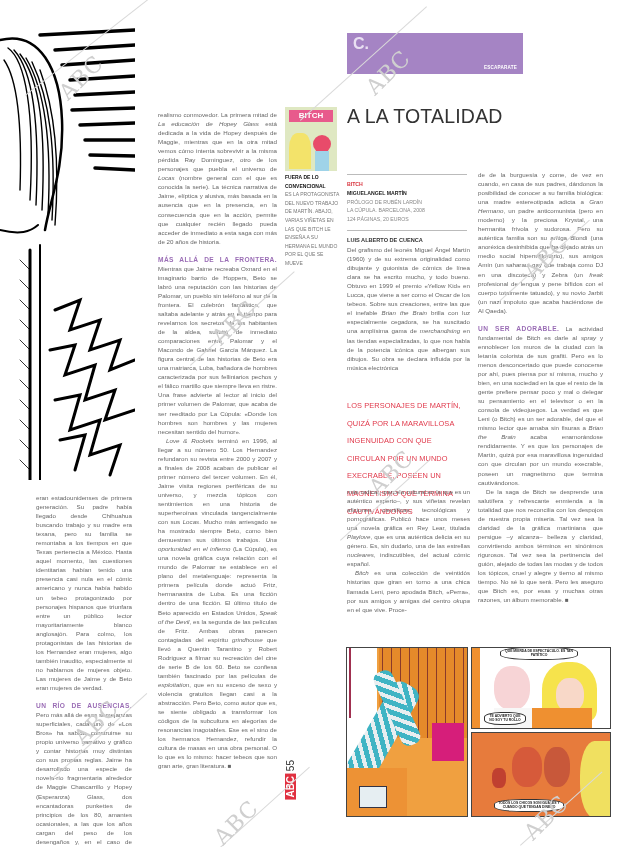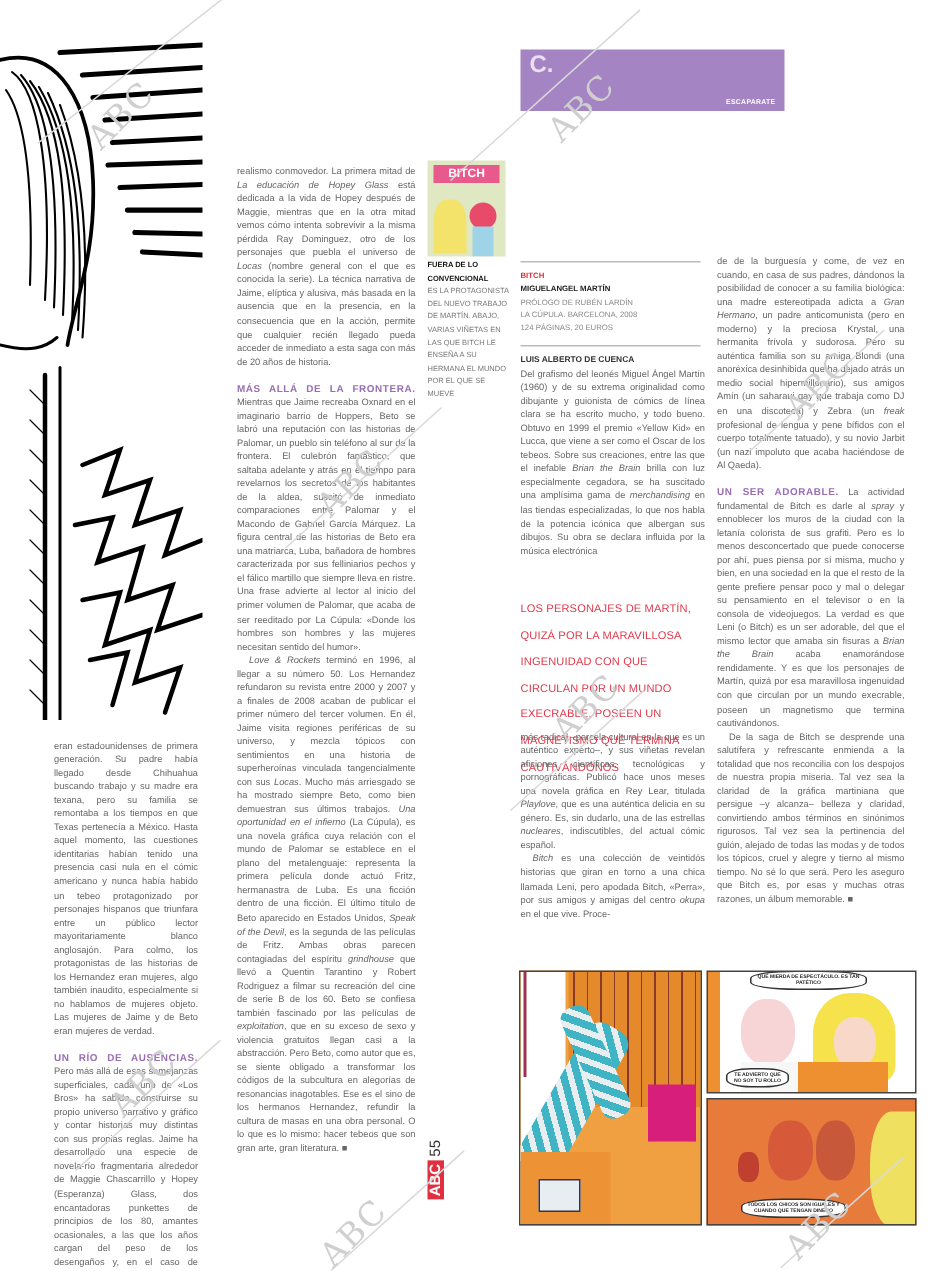--- a/index.html
+++ b/index.html
@@ -133,20 +133,21 @@
   <b>CONVENCIONAL</b>
   <span>ES LA PROTAGONISTA DEL NUEVO TRABAJO DE MARTÍN. ABAJO, VARIAS VIÑETAS EN LAS QUE BITCH LE ENSEÑA A SU HERMANA EL MUNDO POR EL QUE SE MUEVE</span>
 </div>
 
 <div class="abs section-band">
   <span class="section-letter">C.</span>
   <span class="section-name">ESCAPARATE</span>
 </div>
 
 <div class="abs headline">
+  <div>A LA TOTALIDAD</div>
 </div>
 
 <div class="abs rule" style="left:347px; top:174px; width:120px;"></div>
 
 <div class="abs credits">
   <div class="c-title">BITCH</div>
   <div class="c-author">MIGUELANGEL MARTÍN</div>
   <div>PRÓLOGO DE RUBÉN LARDÍN</div>
   <div>LA CÚPULA. BARCELONA, 2008</div>
   <div>124 PÁGINAS, 20 EUROS</div>

